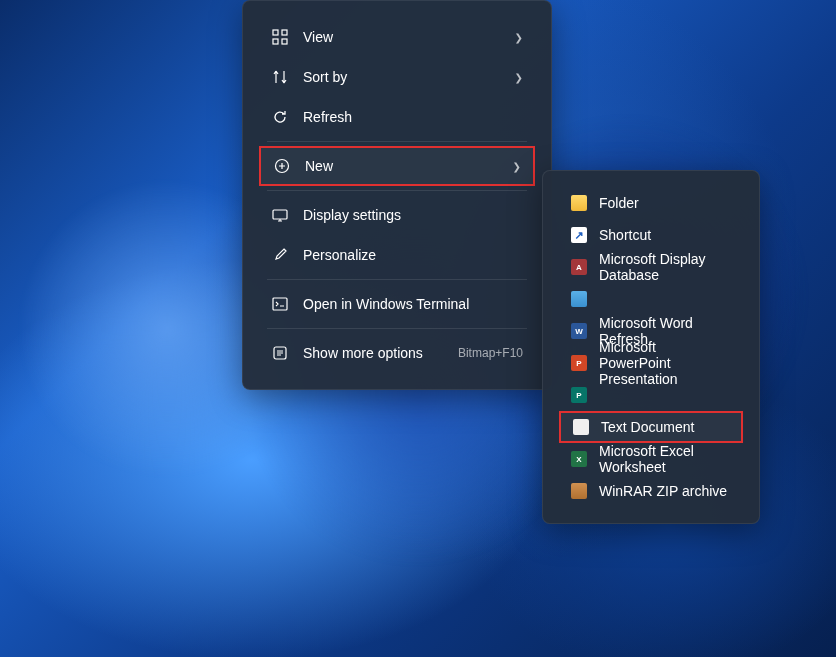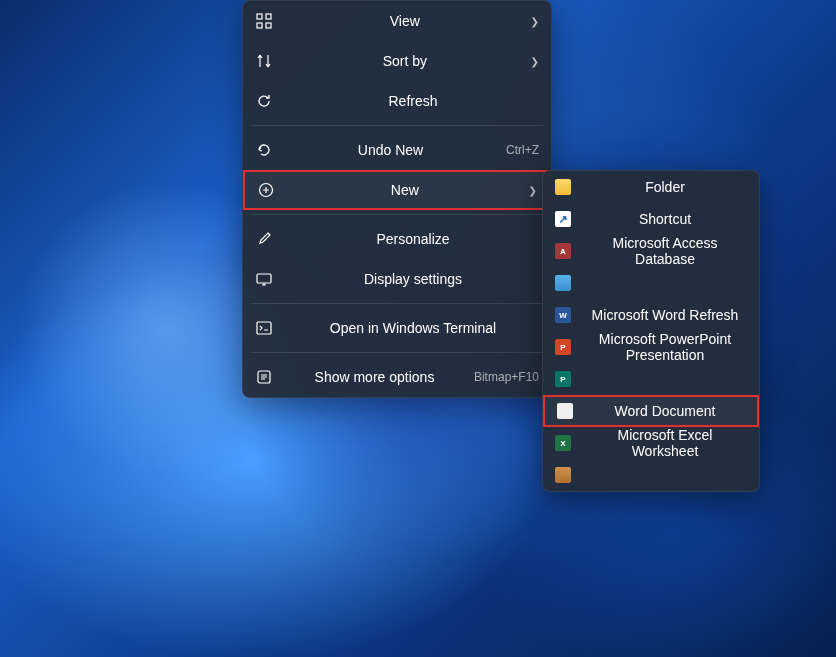--- a/index.html
+++ b/index.html
@@ -29,24 +29,23 @@
         radial-gradient(circle at 50% 60%, rgba(30,80,180,0.8) 0%, transparent 30%),
         radial-gradient(circle at 75% 45%, rgba(10,40,120,0.9) 0%, transparent 25%);
       filter: blur(2px);
     }
     .context-menu {
       position: absolute;
       background: rgba(35, 45, 60, 0.97);
       border: 1px solid rgba(255,255,255,0.08);
       border-radius: 8px;
       box-shadow: 0 8px 32px rgba(0,0,0,0.4);
-      padding: 0;
+      padding: 16px;
       color: #fff;
       font-size: 14px;
-      text-align: center;
     }
     .menu-primary { left: 242px; top: 0; width: 310px; }
     .menu-sub { left: 542px; top: 170px; width: 218px; }
     .menu-item {
       display: flex;
       align-items: center;
       height: 40px;
       padding: 0 12px;
       border-radius: 4px;
       cursor: default;
@@ -143,62 +142,53 @@
     <span class="menu-icon">
       <svg width="16" height="16" viewBox="0 0 16 16">
           <path d="M13 8a5 5 0 1 1-1.5-3.5M13 2v3h-3" fill="none" stroke="#fff" stroke-width="1.3"></path>
         </svg>
     </span>
     <span class="menu-label">Refresh</span>
   </div>
 
   <div class="menu-sep"></div>
 
-  <div class="menu-item">
-    <span class="menu-icon">
-      <svg width="16" height="16" viewBox="0 0 16 16">
-          <path d="M3 8a5 5 0 1 1 2 4M3 8l2-3M3 8l3 1" fill="none" stroke="#fff" stroke-width="1.3"></path>
-        </svg>
-    </span>
-    <span class="menu-label">Undo New</span>
-    <span class="menu-shortcut">Ctrl+Z</span>
-  </div>
 
   <div class="menu-item highlighted">
     <span class="menu-icon">
       <svg width="16" height="16" viewBox="0 0 16 16">
           <circle cx="8" cy="8" r="6.5" fill="none" stroke="#fff" stroke-width="1.2"></circle>
           <path d="M8 5v6M5 8h6" stroke="#fff" stroke-width="1.2"></path>
         </svg>
     </span>
     <span class="menu-label">New</span>
     <span class="menu-chevron">❯</span>
   </div>
 
   <div class="menu-sep"></div>
 
   <div class="menu-item">
     <span class="menu-icon">
       <svg width="16" height="16" viewBox="0 0 16 16">
-          <path d="M12 2l2 2-7 7-3 1 1-3 7-7z" fill="none" stroke="#fff" stroke-width="1.2"></path>
-        </svg>
-    </span>
-    <span class="menu-label">Personalize</span>
-  </div>
-
-  <div class="menu-item">
-    <span class="menu-icon">
-      <svg width="16" height="16" viewBox="0 0 16 16">
           <rect x="1" y="3" width="14" height="9" rx="1" fill="none" stroke="#fff" stroke-width="1.2"></rect>
           <path d="M6 14h4M8 12v2" stroke="#fff" stroke-width="1.2"></path>
         </svg>
     </span>
     <span class="menu-label">Display settings</span>
   </div>
 
+  <div class="menu-item">
+    <span class="menu-icon">
+      <svg width="16" height="16" viewBox="0 0 16 16">
+          <path d="M12 2l2 2-7 7-3 1 1-3 7-7z" fill="none" stroke="#fff" stroke-width="1.2"></path>
+        </svg>
+    </span>
+    <span class="menu-label">Personalize</span>
+  </div>
+
   <div class="menu-sep"></div>
 
   <div class="menu-item">
     <span class="menu-icon">
       <svg width="16" height="16" viewBox="0 0 16 16">
           <rect x="1" y="2" width="14" height="12" rx="1" fill="none" stroke="#fff" stroke-width="1.2"></rect>
           <path d="M4 6l2 2-2 2M8 10h4" stroke="#fff" stroke-width="1.2"></path>
         </svg>
     </span>
     <span class="menu-label">Open in Windows Terminal</span>
@@ -232,21 +222,21 @@
     <span class="menu-icon">
         <div class="file-icon i-shortcut"></div>
       </span>
     <span class="menu-label">Shortcut</span>
   </div>
 
   <div class="menu-item">
     <span class="menu-icon">
         <div class="file-icon i-access">A</div>
       </span>
-    <span class="menu-label">Microsoft Access Database</span>
+    <span class="menu-label">Microsoft Display Database</span>
   </div>
 
   <div class="menu-item">
     <span class="menu-icon">
         <div class="file-icon i-bitmap"></div>
       </span>
   </div>
 
   <div class="menu-item">
     <span class="menu-icon">
@@ -271,29 +261,30 @@
 
   <div class="menu-item highlighted">
     <span class="menu-icon">
         <div class="file-icon i-txt">
           <span></span>
           <span></span>
           <span></span>
           <span></span>
         </div>
       </span>
-    <span class="menu-label">Word Document</span>
+    <span class="menu-label">Text Document</span>
   </div>
 
   <div class="menu-item">
     <span class="menu-icon">
         <div class="file-icon i-excel">X</div>
       </span>
     <span class="menu-label">Microsoft Excel Worksheet</span>
   </div>
 
   <div class="menu-item">
     <span class="menu-icon">
         <div class="file-icon i-zip"></div>
       </span>
+    <span class="menu-label">WinRAR ZIP archive</span>
   </div>
 
 </div>
 
 </body></html>

